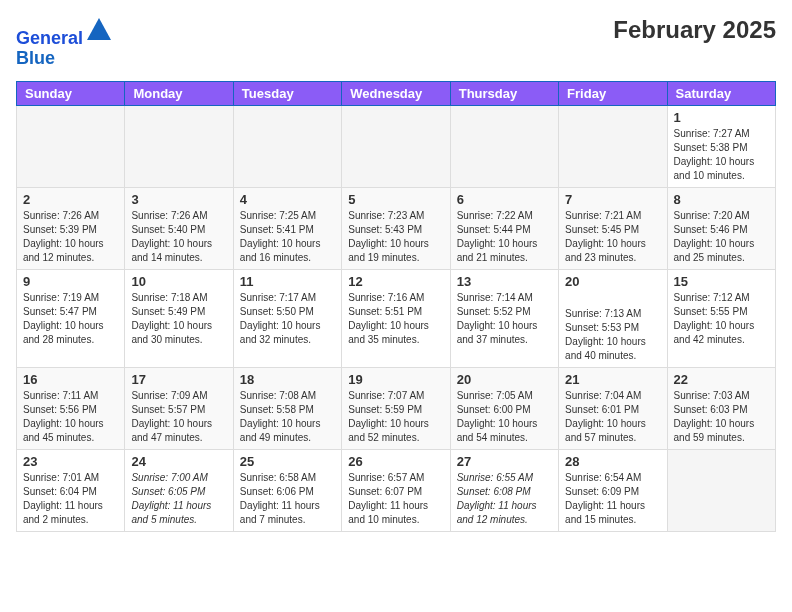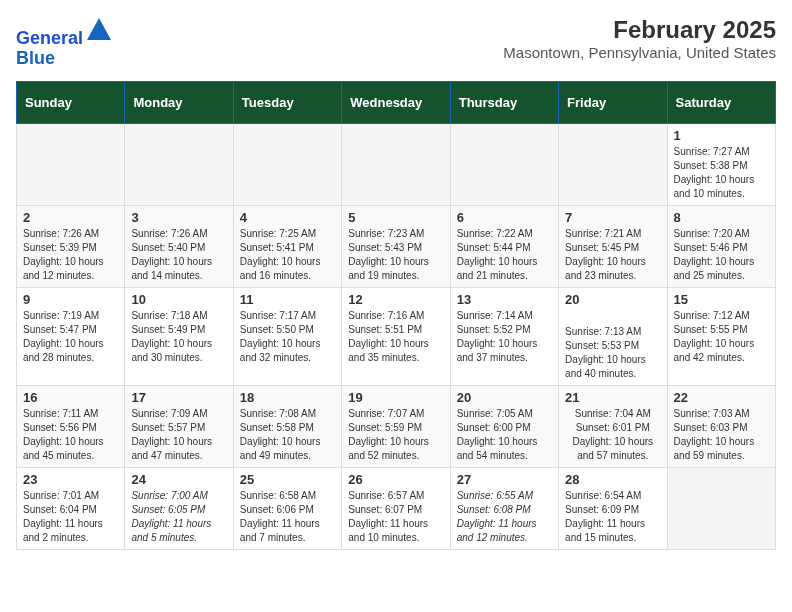--- a/index.html
+++ b/index.html
@@ -43,24 +43,24 @@
     .location {
       font-size: 15px;
       color: #555;
     }
     .calendar {
       width: 100%;
       border-collapse: collapse;
       border: 1px solid #ccc;
     }
     .calendar th {
-      background-color: #14532d;
+      background-color: #8b5cf6;
       color: #fff;
       text-align: left;
-      padding: 13px 8px;
+      padding: 4px 8px;
       font-size: 13px;
       border: 1px solid #1565c0;
     }
     .calendar td {
       vertical-align: top;
       padding: 4px 6px;
       border: 1px solid #ddd;
       width: calc(100% / 7);
       min-height: 80px;
       font-size: 10.5px;
@@ -96,21 +96,20 @@
             <polygon points="14,2 26,24 2,24" fill="#1565c0"></polygon>
           </svg>
       </div>
       <div class="logo-text">
         <span class="logo-blue">Blue</span>
       </div>
     </div>
   </div>
   <div class="title-block">
     <div class="month-title">February 2025</div>
-    <div class="location">Masontown, Pennsylvania, United States</div>
   </div>
 </div>
 
 <table class="calendar">
   <thead>
     <tr>
     <th>Sunday</th>
         <th>Monday</th>
         <th>Tuesday</th>
         <th>Wednesday</th>
@@ -248,21 +247,21 @@
 Daylight: 10 hours and 52 minutes.</div>
         </td>
         <td>
           <span class="day-number">20</span>
           <div class="day-info" style="white-space: pre-line;">Sunrise: 7:05 AM
 Sunset: 6:00 PM
 Daylight: 10 hours and 54 minutes.</div>
         </td>
         <td>
           <span class="day-number">21</span>
-          <div class="day-info" style="white-space: pre-line; text-align: center;">Sunrise: 7:04 AM
+          <div class="day-info" style="white-space: pre-line;">Sunrise: 7:04 AM
 Sunset: 6:01 PM
 Daylight: 10 hours and 57 minutes.</div>
         </td>
         <td>
           <span class="day-number">22</span>
           <div class="day-info" style="white-space: pre-line;">Sunrise: 7:03 AM
 Sunset: 6:03 PM
 Daylight: 10 hours and 59 minutes.</div>
         </td>
       </tr>

